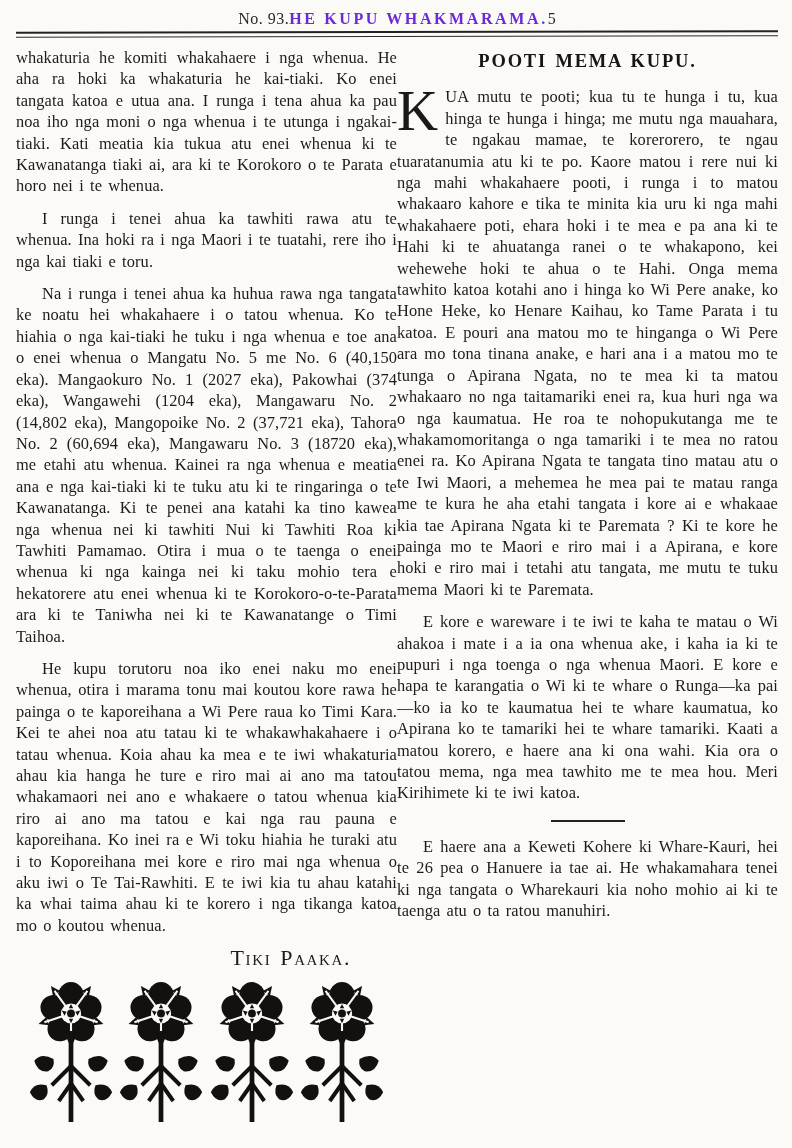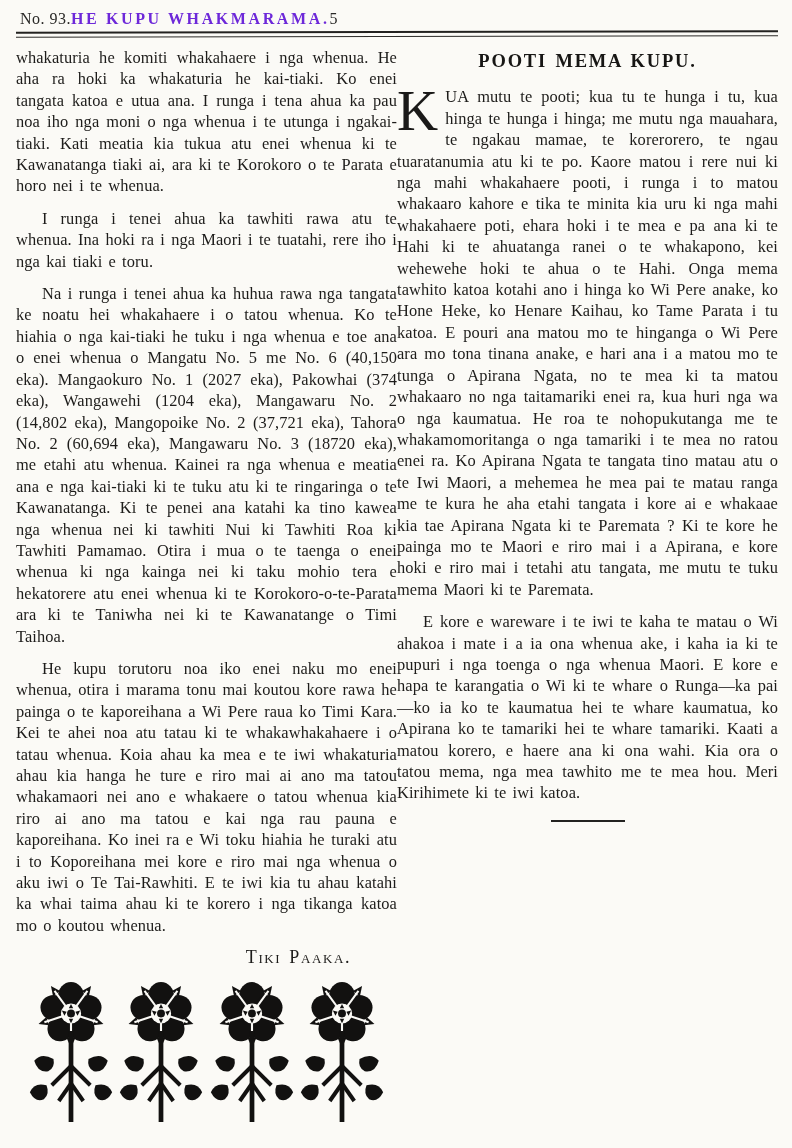--- a/index.html
+++ b/index.html
@@ -4,30 +4,30 @@
 <style>
   html,body{margin:0;padding:0;}
   body{
     width:792px;height:1148px;overflow:hidden;
     background:#fbfaf6;
     color:#1d1c1a;
     font-family:"Liberation Serif", serif;
     -webkit-font-smoothing:antialiased;
   }
   .page{padding:8px 12px 0 14px;position:relative;}
-  .header{display:flex;align-items:baseline;justify-content:flex-start;padding:2px 6px 0 6px;}
+  .header{display:flex;align-items:baseline;justify-content:center;padding:2px 6px 0 6px;}
   .issue{font-size:16px;letter-spacing:.5px;color:#2a2927;}
   .masthead{font-size:16px;letter-spacing:2.6px;font-weight:700;color:#6d28d9;}
   .pageno{font-size:16px;color:#2a2927;}
   .rule{height:3px;border-top:2px solid #232220;border-bottom:1px solid #2c2b29;margin:3px 2px 10px 2px;transform:rotate(-0.1deg);}
   .cols{display:flex;padding:0 2px;}
   .col{flex:1;font-size:16.4px;line-height:21.4px;text-align:justify;word-spacing:2px;letter-spacing:.1px;}
   .para{margin:0 0 11px 0;text-indent:26px;}
   .para.noindent{text-indent:0;}
-  .signature{text-align:right;padding-right:46px;font-variant:small-caps;letter-spacing:1.6px;font-size:18px;margin-top:2px;}
+  .signature{text-align:right;padding-right:46px;font-variant:small-caps;letter-spacing:1.6px;font-size:22px;margin-top:2px;}
   .article-title{text-align:center;font-weight:bold;font-size:18.5px;letter-spacing:1.8px;margin:4px 0 14px 0;color:#171614;}
   .dropcap{float:left;font-size:57px;line-height:42px;padding:4px 7px 0 0;color:#1a1918;}
   .divider{width:74px;border-top:2px solid #232220;margin:16px auto 14px auto;}
   .ornaments{display:flex;justify-content:space-between;margin-top:13px;padding:0 10px;}
   .ornaments svg{display:block;}
 </style>
 </head>
 <body>
 
 <svg width="0" height="0" style="position:absolute" aria-hidden="true">
@@ -107,16 +107,17 @@
             <use href="#rose"></use>
           </svg>
       </div>
     </div>
 
     <div class="col">
       <div class="article-title">POOTI MEMA KUPU.</div>
       <p class="para noindent"><span class="dropcap">K</span><span>UA mutu te pooti; kua tu te hunga i tu, kua hinga te hunga i hinga; me mutu nga mauahara, te ngakau mamae, te korerorero, te ngau tuaratanumia atu ki te po.  Kaore matou i rere nui ki nga mahi whakahaere pooti, i runga i to matou whakaaro kahore e tika te minita kia uru ki nga mahi whakahaere poti, ehara hoki i te mea e pa ana ki te Hahi ki te ahuatanga ranei o te whakapono, kei wehewehe hoki te ahua o te Hahi.  Onga mema tawhito katoa kotahi ano i hinga ko Wi Pere anake, ko Hone Heke, ko Henare Kaihau, ko Tame Parata i tu katoa.  E pouri ana matou mo te hinganga o Wi Pere ara mo tona tinana anake, e hari ana i a matou mo te tunga o Apirana Ngata, no te mea ki ta matou whakaaro no nga taitamariki enei ra, kua huri nga wa o nga kaumatua.  He roa te nohopukutanga me te whakamomoritanga o nga tamariki i te mea no ratou enei ra.  Ko Apirana Ngata te tangata tino matau atu o te Iwi Maori, a mehemea he mea pai te matau ranga me te kura he aha etahi tangata i kore ai e whakaae kia tae Apirana Ngata ki te Paremata ?   Ki te kore he painga mo te Maori e riro mai i a Apirana, e kore hoki e riro mai i tetahi atu tangata, me mutu te tuku mema Maori ki te Paremata.</span></p>
       <p class="para">E kore e wareware i te iwi te kaha te matau o Wi ahakoa i mate i a ia ona whenua ake, i kaha ia ki te pupuri i nga toenga o nga whenua Maori.  E kore e hapa te karangatia o Wi ki te whare o Runga—ka pai—ko ia ko te kaumatua hei te whare kaumatua, ko Apirana ko te tamariki hei te whare tamariki. Kaati a matou korero, e haere ana ki ona wahi.  Kia ora o tatou mema, nga mea tawhito me te mea hou.  Meri Kirihimete ki te iwi katoa.</p>
       <div class="divider"></div>
+      <p class="para">E haere ana a Keweti Kohere ki Whare-Kauri, hei te 26 pea o Hanuere ia tae ai.  He whakamahara tenei ki nga tangata o Wharekauri kia noho mohio ai ki te taenga atu o ta ratou manuhiri.</p>
     </div>
 
   </div>
 </div>
 
 </body></html>

